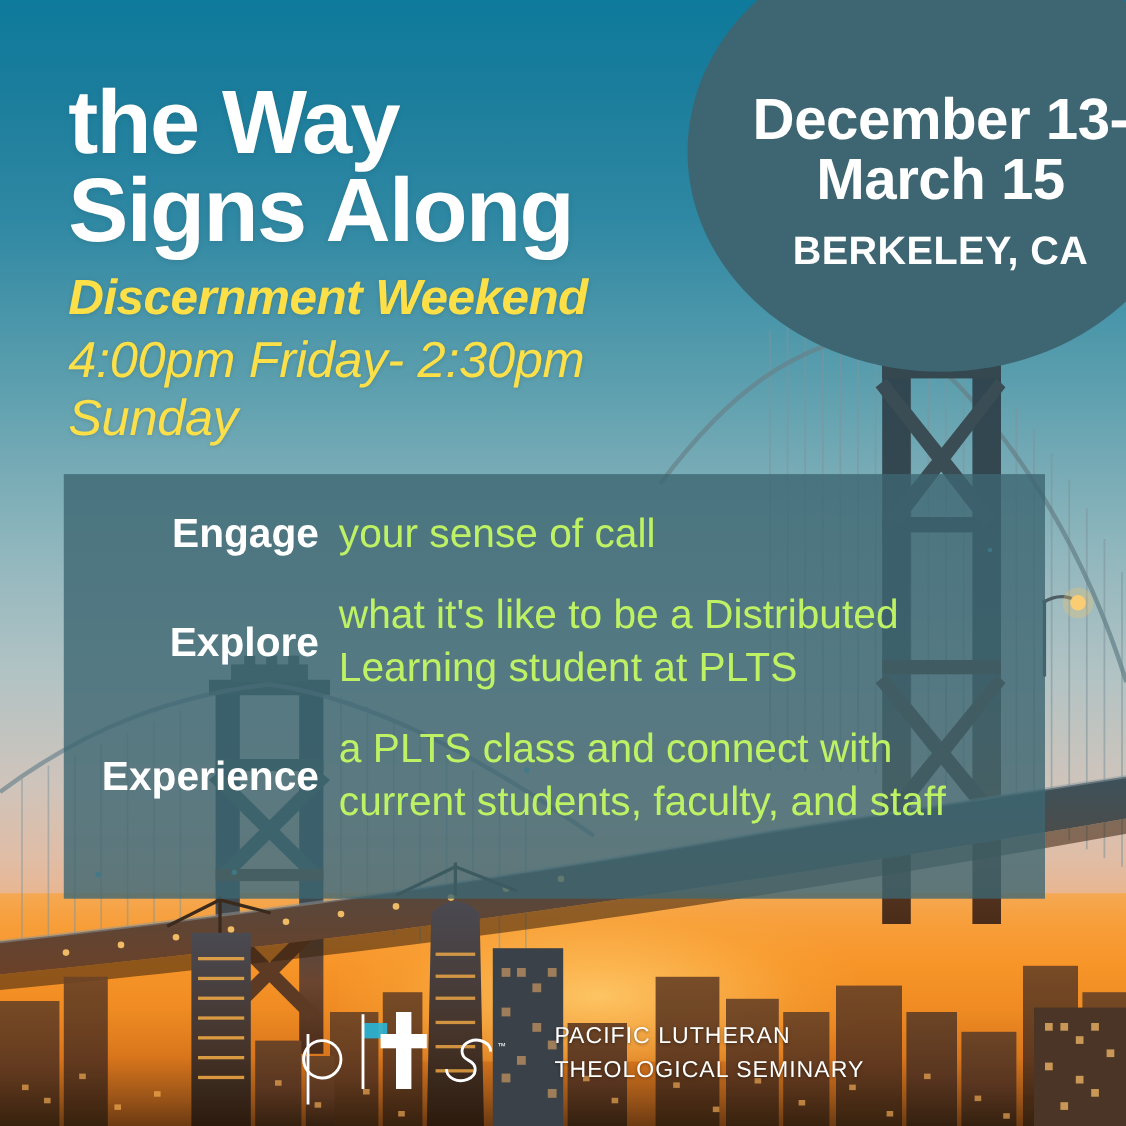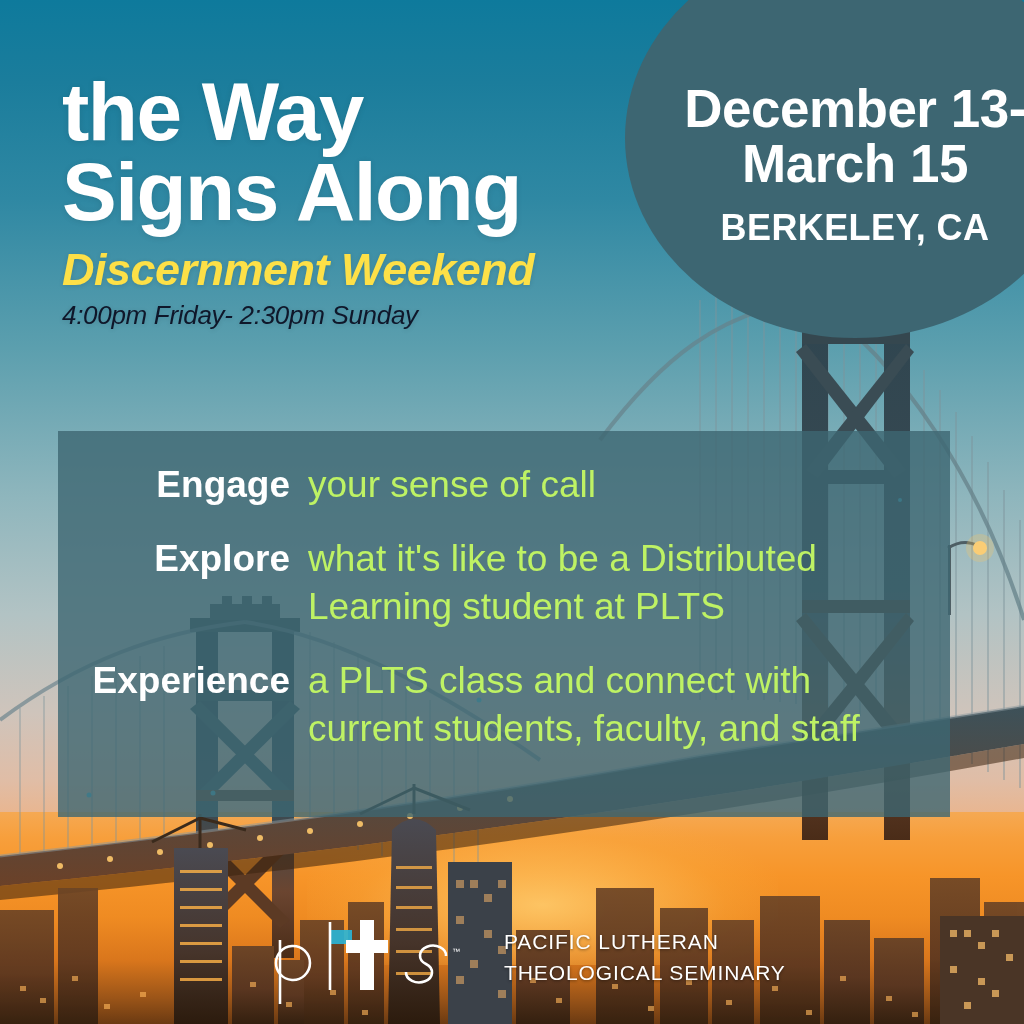--- a/index.html
+++ b/index.html
@@ -88,35 +88,35 @@
     letter-spacing:-1.5px;
     text-shadow:0 1px 6px rgba(0,0,0,.10);
   }
   .subtitle{
     color:#fde047;font-style:italic;font-weight:bold;
     font-size:45px;line-height:1.1;
     margin-top:14px;letter-spacing:-.5px;
     text-shadow:0 1px 5px rgba(0,0,0,.12);
   }
   .times{
-    color:#0f172a;font-style:italic;font-weight:normal;
-    font-size:26px;line-height:1.15;
+    color:#fde047;font-style:italic;font-weight:normal;
+    font-size:46px;line-height:1.15;
     margin-top:6px;letter-spacing:-.3px;
     text-shadow:0 1px 5px rgba(0,0,0,.12);
   }
 
   
   .panel{
     position:absolute;
     left:58px;top:431px;width:892px;height:386px;
     background:rgba(61,102,114,.80);
     padding:30px 0 0 0;
   }
   .row{
-    display:flex;align-items:flex-start;
+    display:flex;align-items:center;
     margin-bottom:26px;
   }
   .row:last-child{margin-bottom:16px;}
   .kw{
     width:250px;flex:0 0 250px;
     text-align:right;
     color:#fff;font-weight:bold;
     font-size:37px;line-height:1.28;
     padding-right:18px;
     white-space:nowrap;

